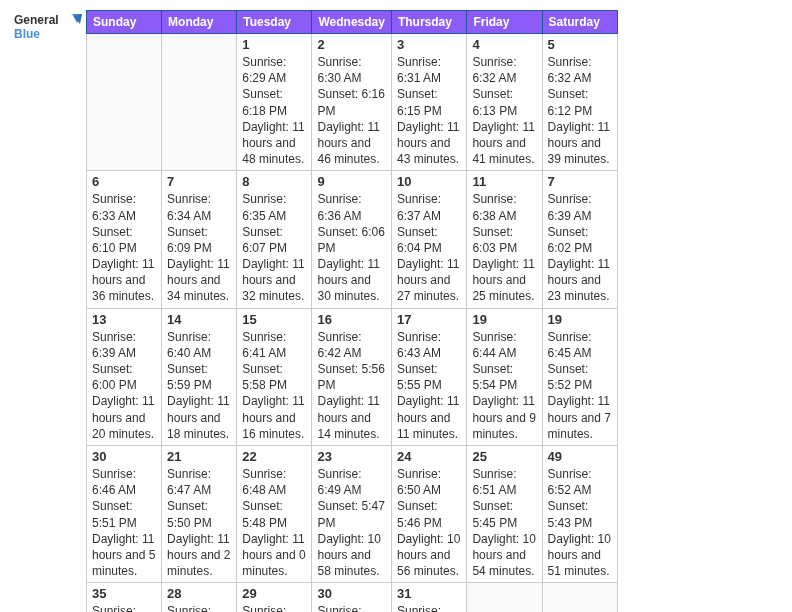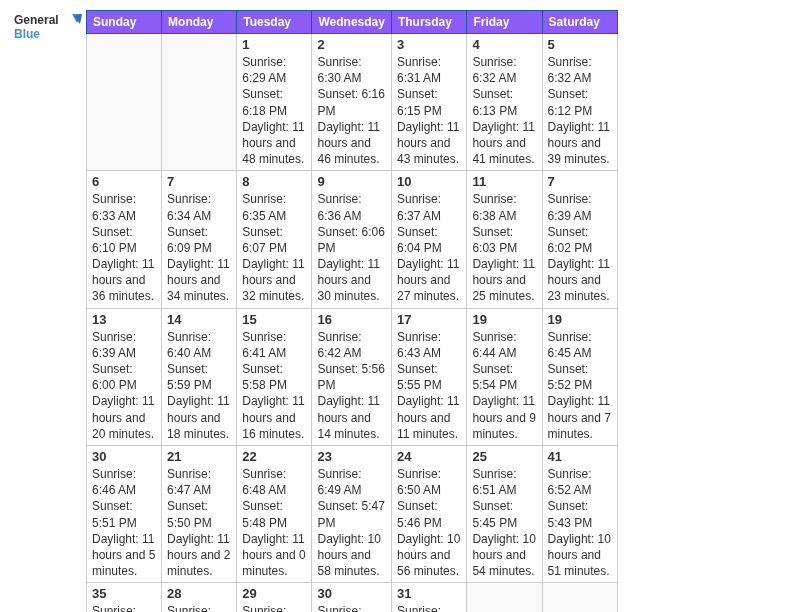--- a/index.html
+++ b/index.html
@@ -213,21 +213,21 @@
           </td>
           <td>
             <span class="date-num">24</span>
             <div class="cell-text">Sunrise: 6:50 AM<br>Sunset: 5:46 PM<br>Daylight: 10 hours and 56 minutes.</div>
           </td>
           <td>
             <span class="date-num">25</span>
             <div class="cell-text">Sunrise: 6:51 AM<br>Sunset: 5:45 PM<br>Daylight: 10 hours and 54 minutes.</div>
           </td>
           <td>
-            <span class="date-num">41</span>
+            <span class="date-num">49</span>
             <div class="cell-text">Sunrise: 6:52 AM<br>Sunset: 5:43 PM<br>Daylight: 10 hours and 51 minutes.</div>
           </td>
         </tr>
         <tr>
           <td>
             <span class="date-num">35</span>
             <div class="cell-text">Sunrise: 6:53 AM<br>Sunset: 5:42 PM<br>Daylight: 10 hours and 49 minutes.</div>
           </td>
           <td>
             <span class="date-num">28</span>

